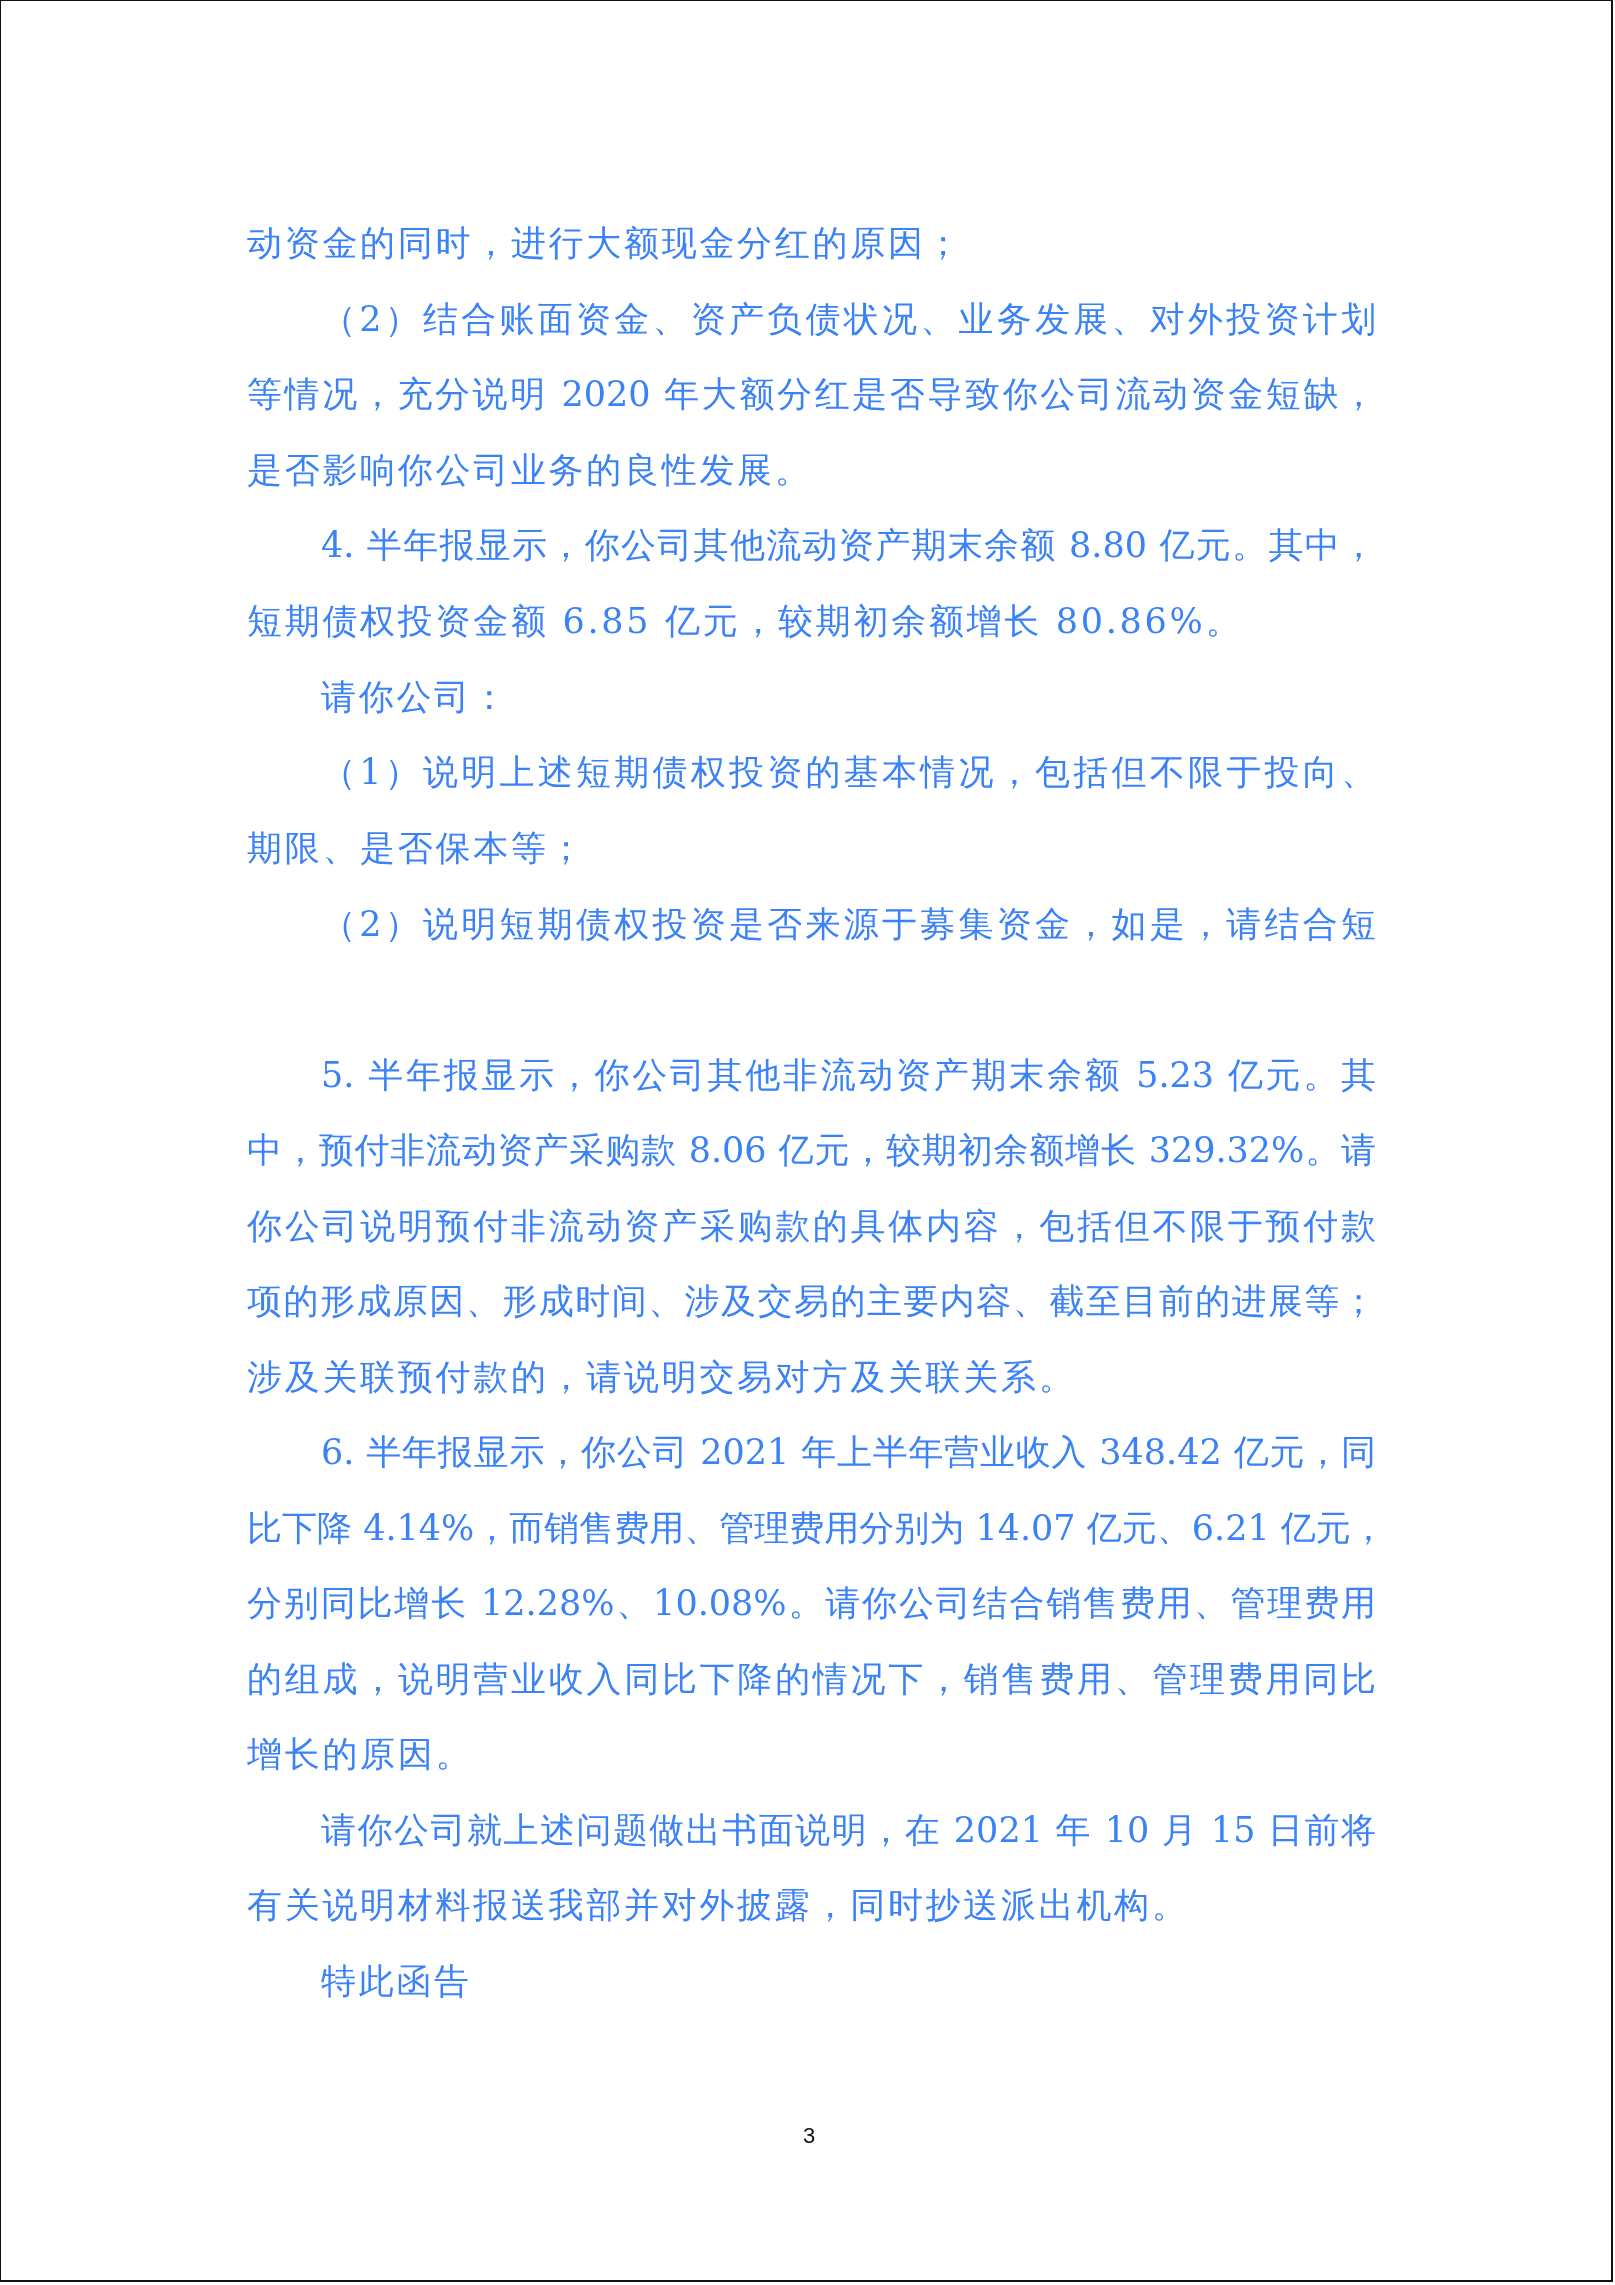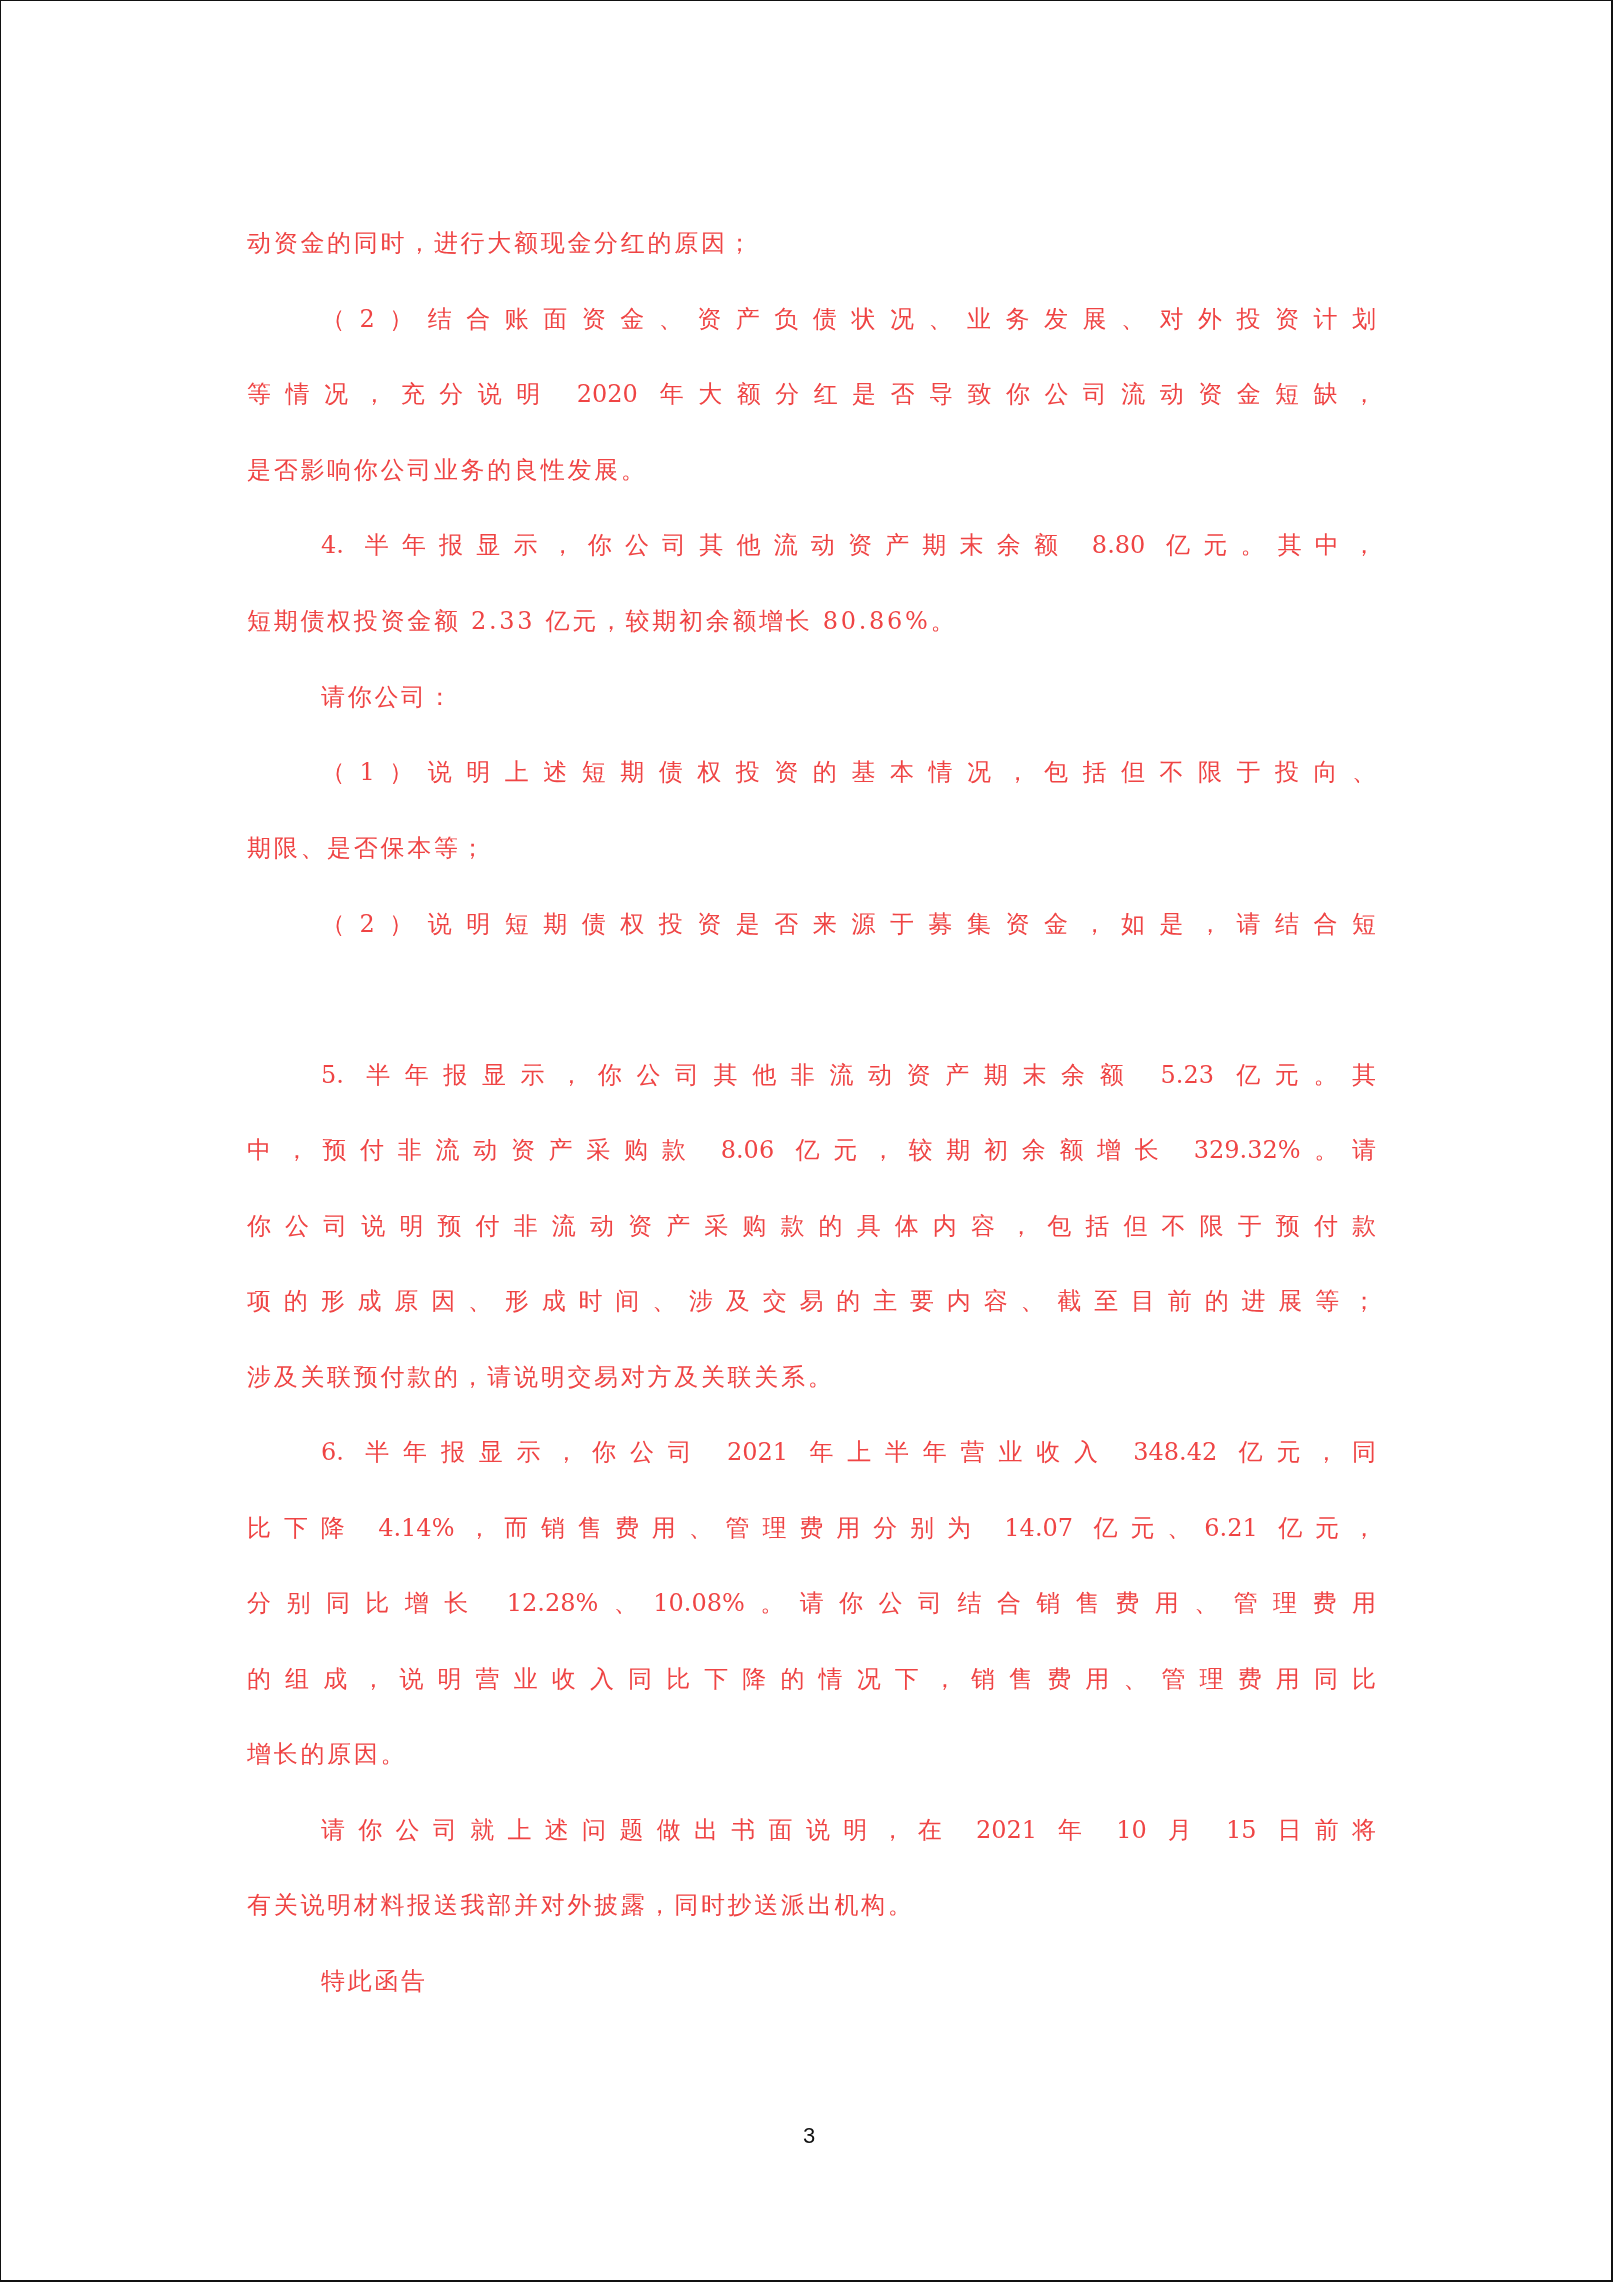--- a/index.html
+++ b/index.html
@@ -24,22 +24,22 @@
       border-bottom-width: 2.7px;
       box-sizing: border-box;
       background: #ffffff;
     }
     .line {
       position: absolute;
       left: 246px;
       height: 54px;
       line-height: 54px;
       font-family: "DejaVu Serif", "Liberation Serif", serif;
-      font-size: 24px;
-      color: #ef4444;
+      font-size: 35px;
+      color: #3b82f6;
       white-space: nowrap;
       letter-spacing: 2.7px;
     }
     .line.justify {
       width: 1129px;
       text-align: justify;
       text-align-last: justify;
       letter-spacing: 0;
     }
     .line.indent { left: 320px; }
@@ -58,21 +58,21 @@
 </head>
 <body>
 
 <div class="page">
   <div class="line" style="top:215px">动资金的同时，进行大额现金分红的原因；</div>
   <div class="line indent justify" style="top:291px">（2）结合账面资金、资产负债状况、业务发展、对外投资计划</div>
   <div class="line justify" style="top:366px">等情况，充分说明 2020 年大额分红是否导致你公司流动资金短缺，</div>
   <div class="line" style="top:442px">是否影响你公司业务的良性发展。</div>
 
   <div class="line indent justify" style="top:517px">4. 半年报显示，你公司其他流动资产期末余额 8.80 亿元。其中，</div>
-  <div class="line" style="top:593px">短期债权投资金额 2.33 亿元，较期初余额增长 80.86%。</div>
+  <div class="line" style="top:593px">短期债权投资金额 6.85 亿元，较期初余额增长 80.86%。</div>
   <div class="line indent" style="top:669px">请你公司：</div>
   <div class="line indent justify" style="top:744px">（1）说明上述短期债权投资的基本情况，包括但不限于投向、</div>
   <div class="line" style="top:820px">期限、是否保本等；</div>
   <div class="line indent justify" style="top:896px">（2）说明短期债权投资是否来源于募集资金，如是，请结合短</div>
 
   <div class="line indent justify" style="top:1047px">5. 半年报显示，你公司其他非流动资产期末余额 5.23 亿元。其</div>
   <div class="line justify" style="top:1122px">中，预付非流动资产采购款 8.06 亿元，较期初余额增长 329.32%。请</div>
   <div class="line justify" style="top:1198px">你公司说明预付非流动资产采购款的具体内容，包括但不限于预付款</div>
   <div class="line" style="top:1349px">涉及关联预付款的，请说明交易对方及关联关系。</div>
   <div class="line justify" style="top:1273px">项的形成原因、形成时间、涉及交易的主要内容、截至目前的进展等；</div>

